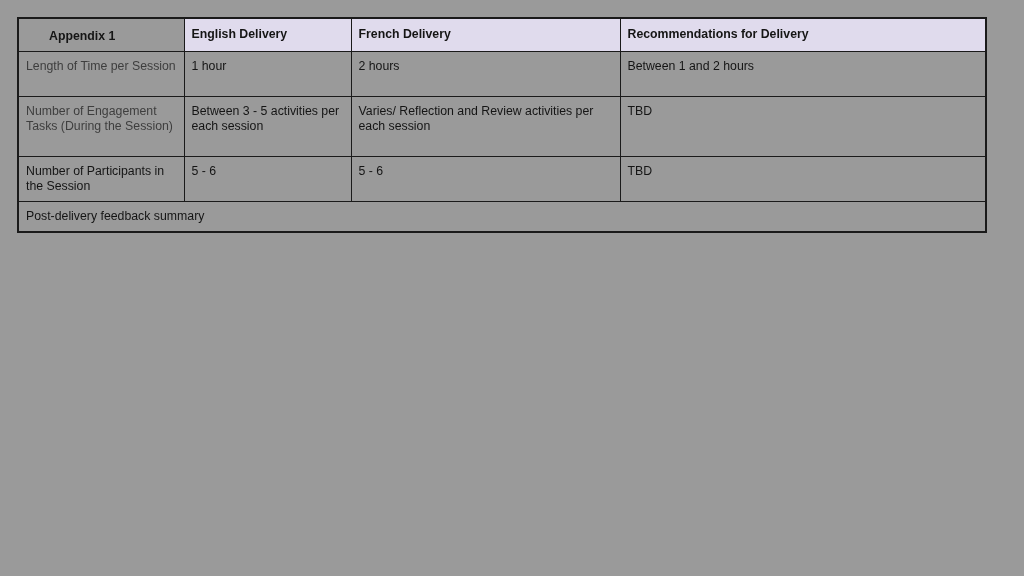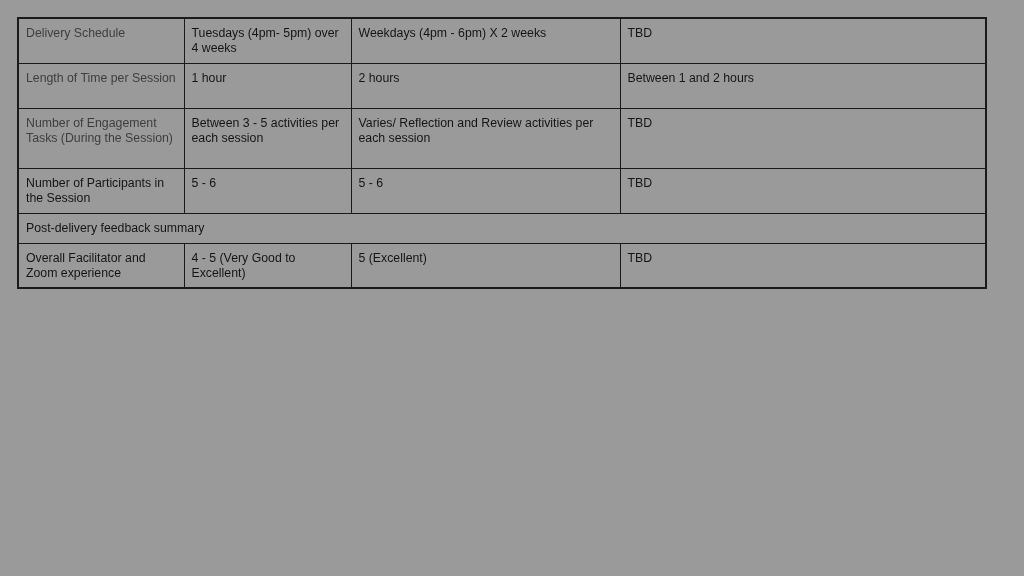--- a/index.html
+++ b/index.html
@@ -28,25 +28,25 @@
 <body>
 
 <table class="appendix">
   <colgroup>
     <col style="width:166px">
       <col style="width:167px">
       <col style="width:269px">
       <col style="width:366px">
   </colgroup>
   <tbody>
-  <tr style="height:45px">
-    <td class="rowlabel muted">Delivery Schedule</td>
-    <td>Tuesdays (4pm- 5pm) over 4 weeks</td>
-    <td>Weekdays (4pm - 6pm) X 2 weeks</td>
-    <td>TBD</td>
+      <tr>
+    <th class="corner">Appendix 1</th>
+    <th>English Delivery</th>
+    <th>French Delivery</th>
+    <th>Recommendations for Delivery</th>
   </tr>
   <tr style="height:45px">
     <td class="rowlabel muted">Length of Time per Session</td>
     <td>1 hour</td>
     <td>2 hours</td>
     <td>Between 1 and 2 hours</td>
   </tr>
   <tr style="height:60px">
     <td class="rowlabel muted">Number of Engagement Tasks (During the Session)</td>
     <td>Between 3 - 5 activities per each session</td>
@@ -55,20 +55,14 @@
   </tr>
   <tr style="height:45px">
     <td class="rowlabel">Number of Participants in the Session</td>
     <td>5 - 6</td>
     <td>5 - 6</td>
     <td>TBD</td>
   </tr>
   <tr style="height:30px">
     <td class="section" colspan="4">Post-delivery feedback summary</td>
   </tr>
-  <tr style="height:45px">
-    <td class="rowlabel">Overall Facilitator and Zoom experience</td>
-    <td>4 - 5 (Very Good to Excellent)</td>
-    <td>5 (Excellent)</td>
-    <td>TBD</td>
-  </tr>
 </tbody>
   </table>
 
 </body></html>

